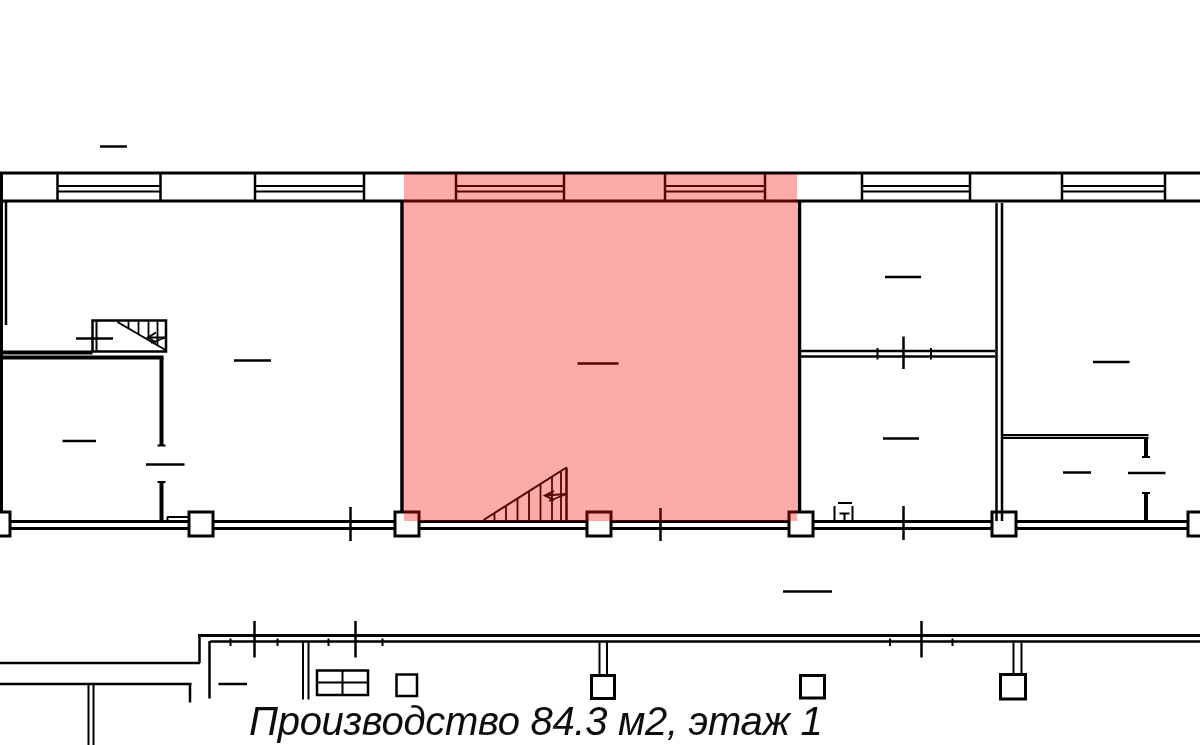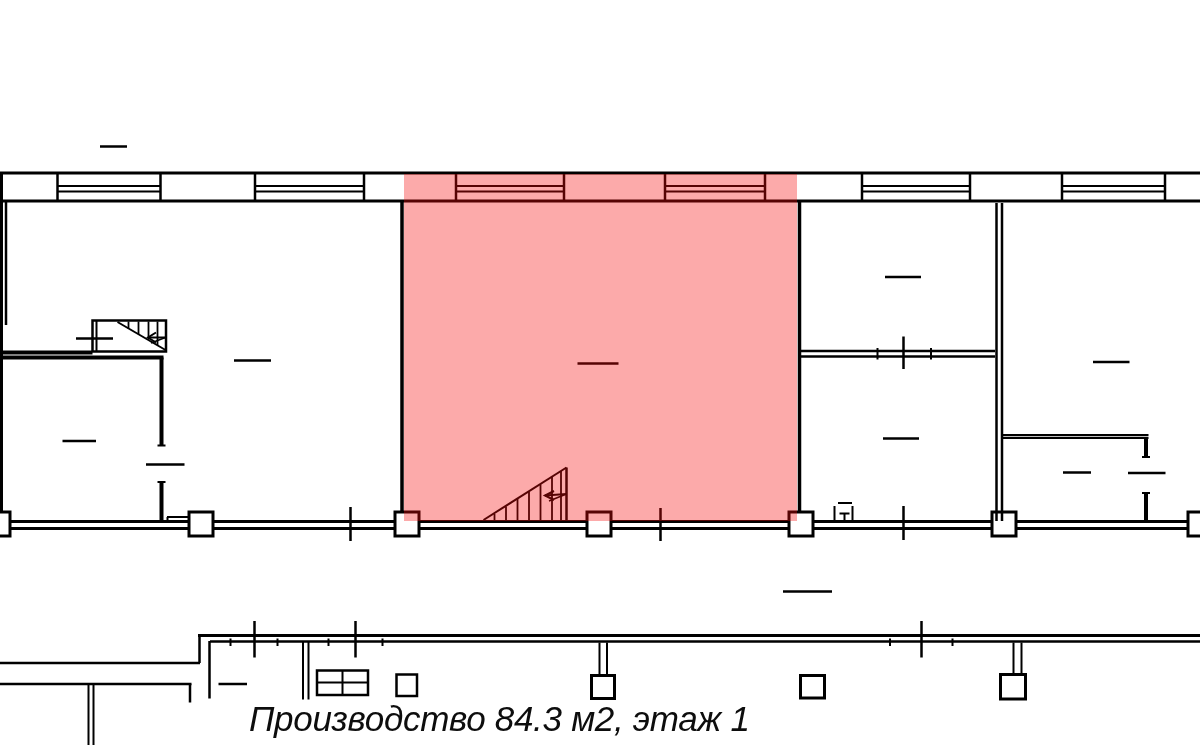--- a/index.html
+++ b/index.html
@@ -11,21 +11,21 @@
     font-family:"Liberation Sans",sans-serif;
   }
   svg{display:block;}
   .ln{stroke:var(--line-color,#000);fill:none;stroke-linecap:butt;}
   .pillar{fill:#fff;stroke:var(--line-color,#000);}
   .caption{
     position:absolute;
     left:249px;top:699px;
     font-family:"Liberation Sans","DejaVu Sans",sans-serif;
     font-style:italic;
-    font-size:35px;
+    font-size:40px;
     letter-spacing:-0.3px;
     color:#0d0d0d;
     white-space:nowrap;
   }
 </style>
 </head>
 <body>
 
 <div class="canvas">
   <svg width="1200" height="745" viewBox="0 0 1200 745">

